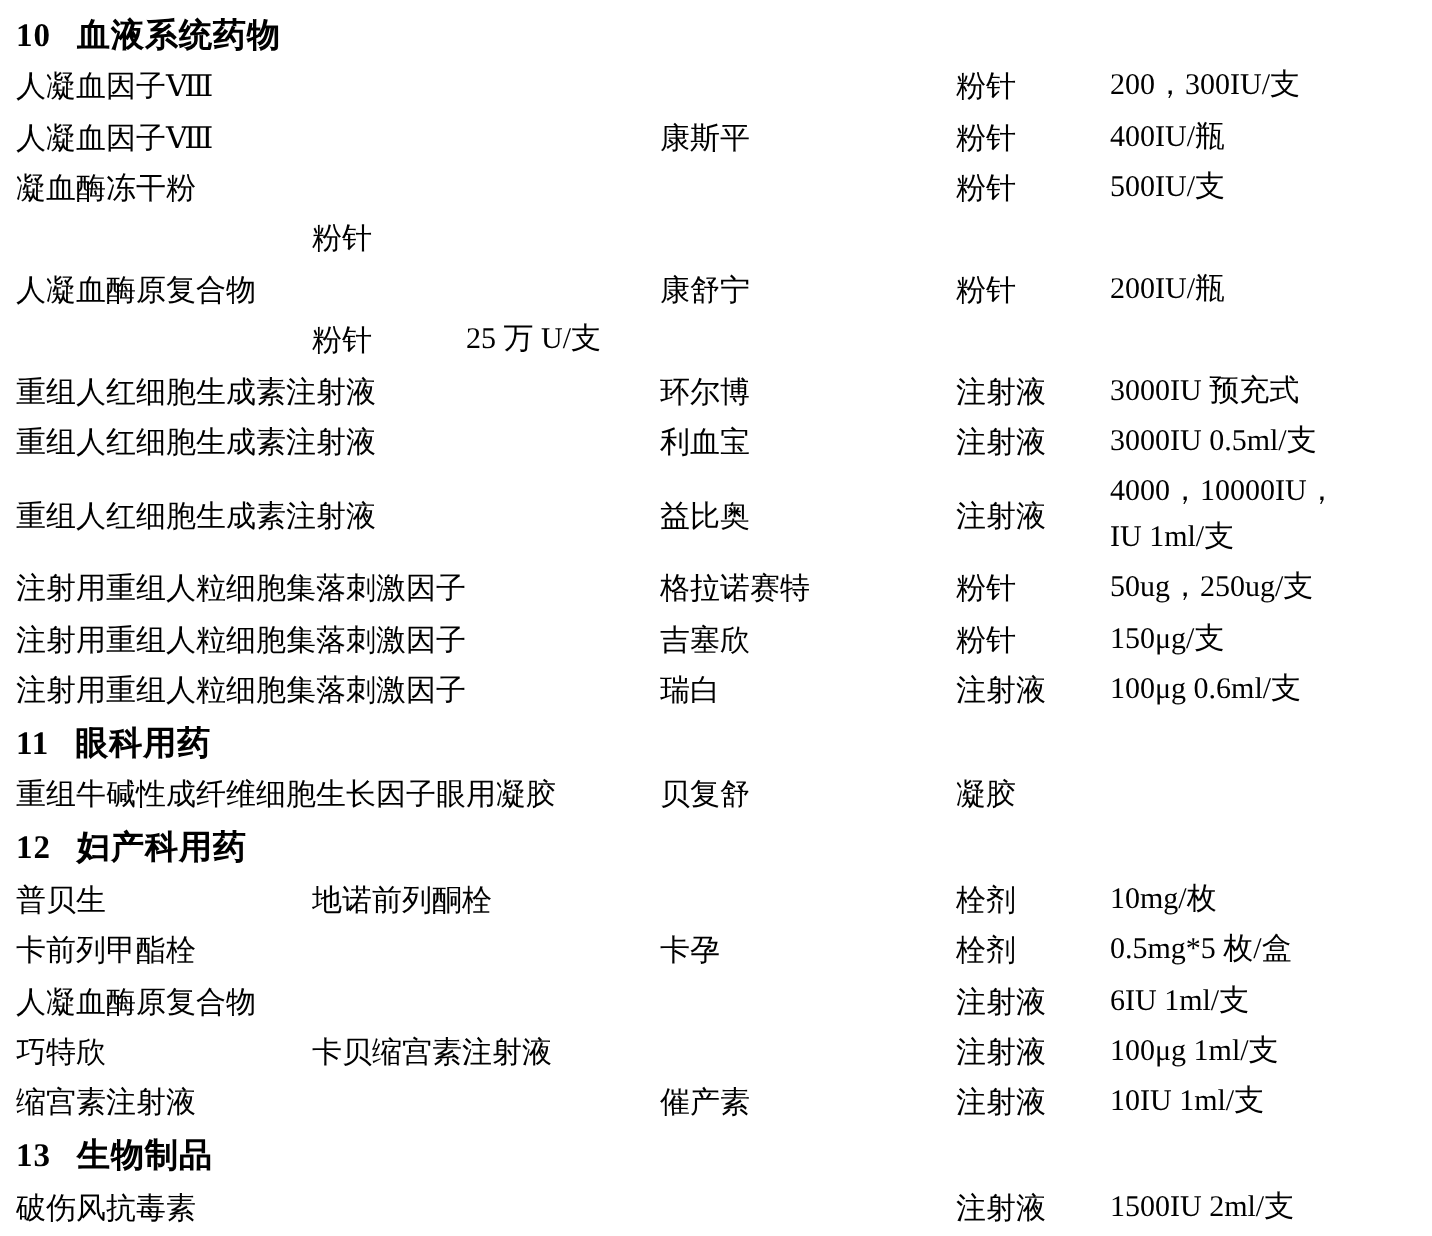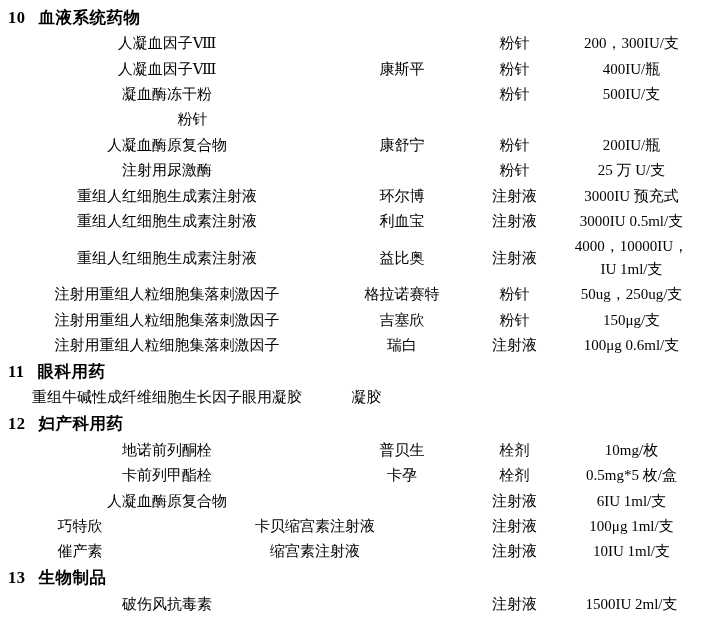--- a/index.html
+++ b/index.html
@@ -1,18 +1,18 @@
 <!DOCTYPE html>
 <html><head>
 <meta charset="utf-8">
 <style>
   html,body{margin:0;padding:0;background:#ffffff;color:#000000;
     font-family:"Liberation Serif","DejaVu Serif",serif;}
   .doc{width:716px;height:618px;box-sizing:border-box;padding:4px 4px 0 8px;
-    overflow:hidden;background:#ffffff;text-align:center;}
+    overflow:hidden;background:#ffffff;}
   .sec-header{height:27px;display:flex;align-items:center;
     font-weight:700;font-size:16.5px;letter-spacing:0.5px;}
   .sec-num{margin-right:13px;font-family:"Liberation Serif","DejaVu Serif",serif;}
   .row{display:flex;align-items:center;min-height:25.4px;font-size:15px;}
   .row.double{min-height:48px;}
   .cell{box-sizing:border-box;padding-right:4px;}
   .c1{width:322px;}
   .c2{width:148px;}
   .c3{width:77px;}
   .c4{flex:1;}
@@ -63,21 +63,20 @@
   <div class="row">
     <div class="cell c1">人凝血酶原复合物</div>
     <div class="cell c2">康舒宁</div>
     <div class="cell c3">粉针</div>
     <div class="cell c4">
           <div class="spec-line">200IU/瓶</div>
         </div>
   </div>
 
   <div class="row">
-    <div class="cell c1">注射用尿激酶</div>
     <div class="cell c2"></div>
     <div class="cell c3">粉针</div>
     <div class="cell c4">
           <div class="spec-line">25 万 U/支</div>
         </div>
   </div>
 
   <div class="row">
     <div class="cell c1">重组人红细胞生成素注射液</div>
     <div class="cell c2">环尔博</div>
@@ -133,31 +132,32 @@
         </div>
   </div>
 
   <div class="sec-header">
     <span class="sec-num">11</span>
     <span class="sec-title">眼科用药</span>
   </div>
 
   <div class="row">
     <div class="cell c1">重组牛碱性成纤维细胞生长因子眼用凝胶</div>
+    <div class="cell c2">贝复舒</div>
     <div class="cell c3">凝胶</div>
   </div>
 
   <div class="sec-header">
     <span class="sec-num">12</span>
     <span class="sec-title">妇产科用药</span>
   </div>
 
   <div class="row">
+    <div class="cell c2">普贝生</div>
     <div class="cell c1">地诺前列酮栓</div>
-    <div class="cell c2">普贝生</div>
     <div class="cell c3">栓剂</div>
     <div class="cell c4">
           <div class="spec-line">10mg/枚</div>
         </div>
   </div>
 
   <div class="row">
     <div class="cell c1">卡前列甲酯栓</div>
     <div class="cell c2">卡孕</div>
     <div class="cell c3">栓剂</div>
@@ -178,22 +178,22 @@
   <div class="row">
     <div class="cell c2">巧特欣</div>
     <div class="cell c1">卡贝缩宫素注射液</div>
     <div class="cell c3">注射液</div>
     <div class="cell c4">
           <div class="spec-line">100μg 1ml/支</div>
         </div>
   </div>
 
   <div class="row">
+    <div class="cell c1">缩宫素注射液</div>
     <div class="cell c2">催产素</div>
-    <div class="cell c1">缩宫素注射液</div>
     <div class="cell c3">注射液</div>
     <div class="cell c4">
           <div class="spec-line">10IU 1ml/支</div>
         </div>
   </div>
 
   <div class="sec-header">
     <span class="sec-num">13</span>
     <span class="sec-title">生物制品</span>
   </div>

